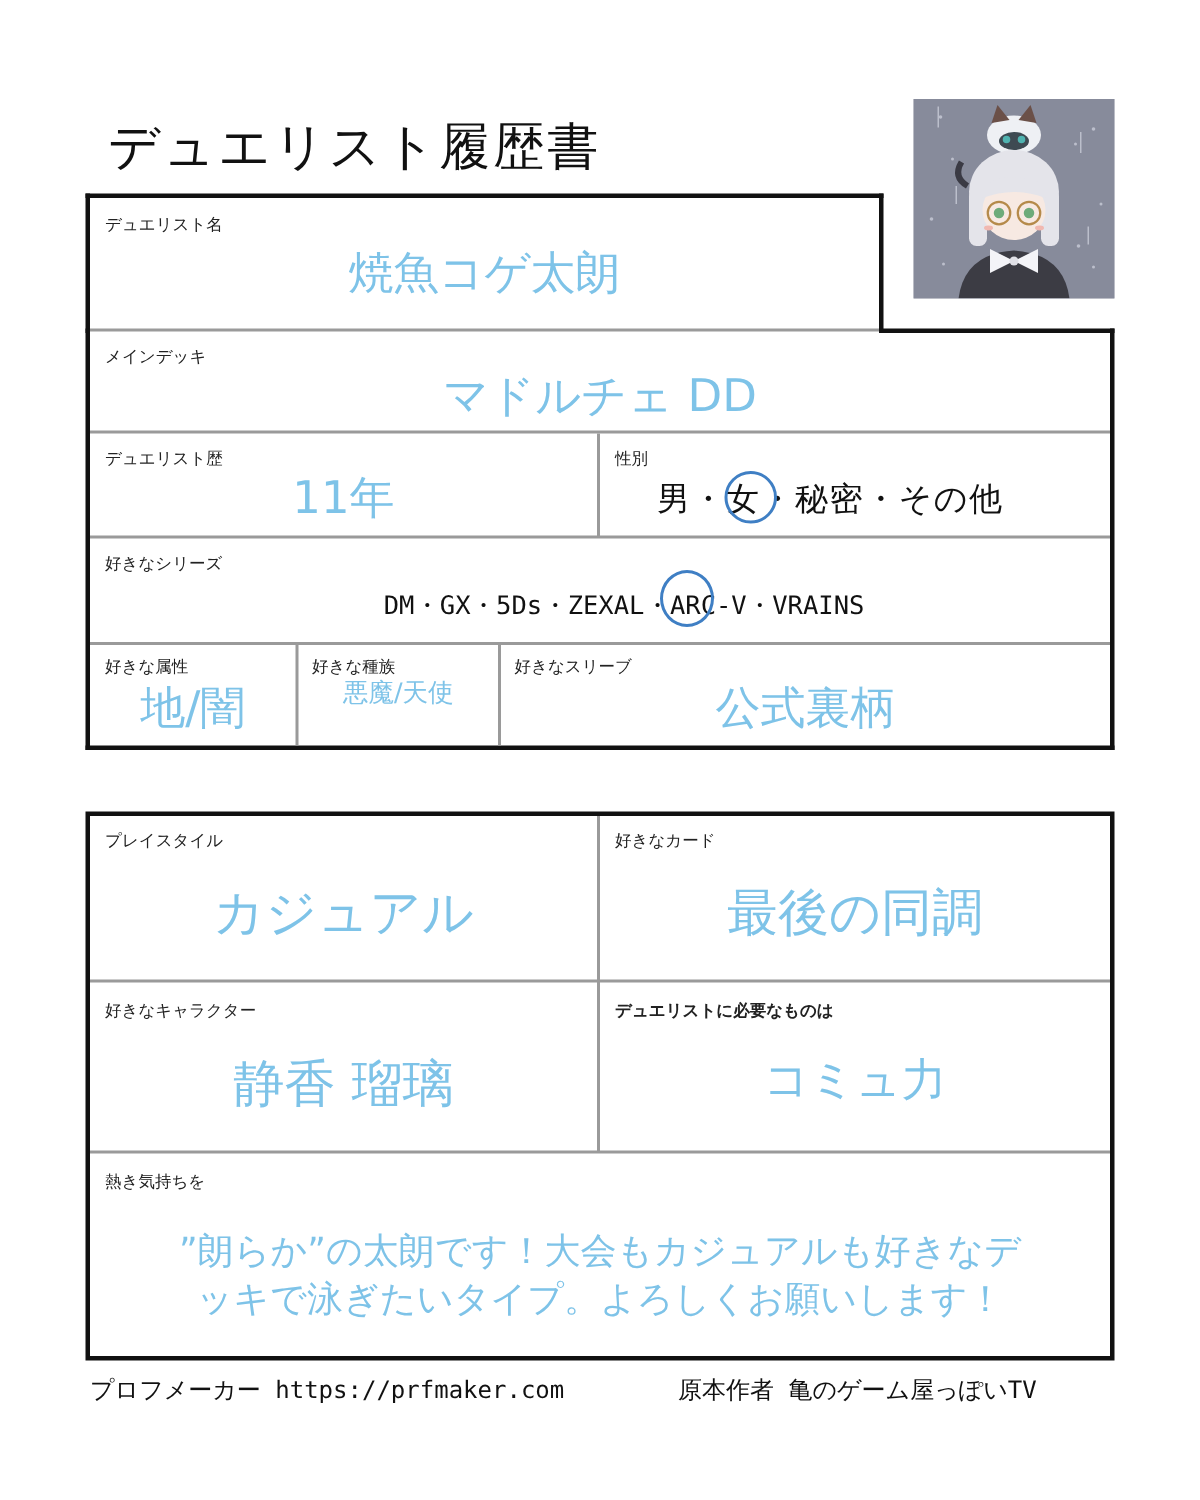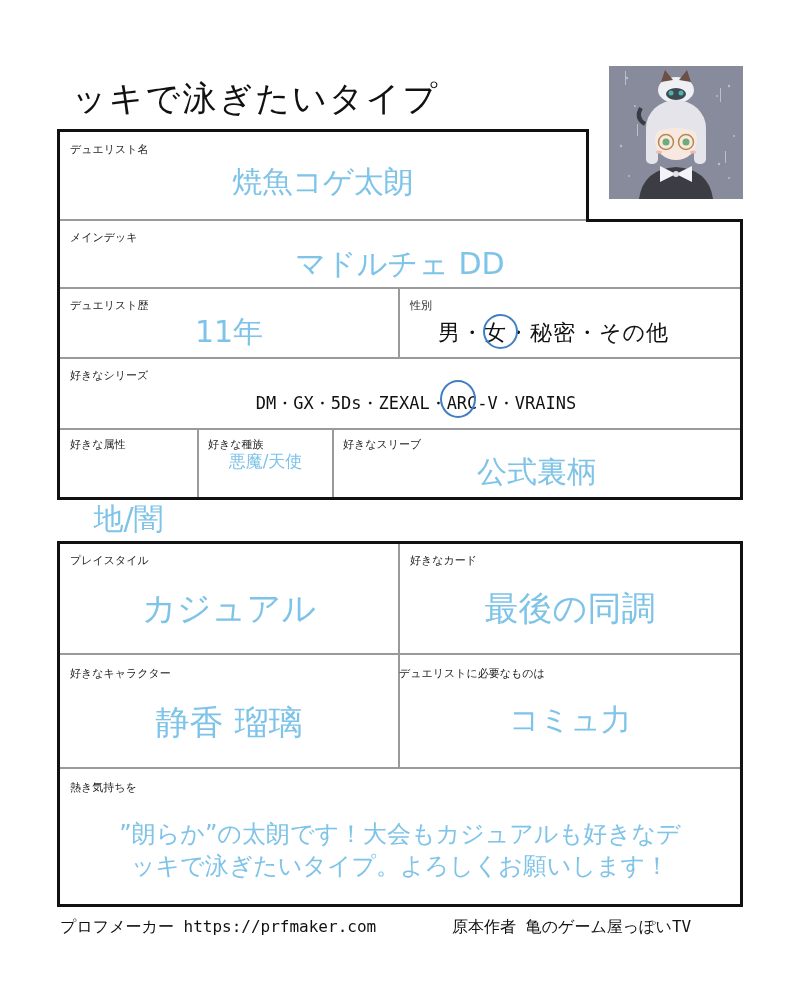--- a/index.html
+++ b/index.html
@@ -13,21 +13,21 @@
   .vline { position:absolute; width:2px; background:#9a9a9a; }
   .lbl { position:absolute; font-size:11px; color:#222; white-space:nowrap; }
   .val { position:absolute; color:#7ec3e8; text-align:center; white-space:nowrap; }
   .blk { position:absolute; color:#111; text-align:center; white-space:nowrap; }
   .circ { position:absolute; border:2px solid #3f7fc4; border-radius:50%; box-sizing:border-box; }
   .foot { position:absolute; font-size:16px; color:#111; white-space:nowrap; font-family:"DejaVu Sans Mono", monospace; }
 </style>
 </head>
 <body>
 
-<div class="abs title">ッキで泳ぎたいタイプ</div>
+<div class="abs title">デュエリスト履歴書</div>
 
 <div class="abs avatar">
   <svg width="134" height="133" viewBox="0 0 134 133">
     <rect width="134" height="133" fill="#878b9b"></rect>
     <g fill="#c9ccd8" opacity="0.8">
       <circle cx="18" cy="12" r="1.2"></circle>
         <circle cx="120" cy="20" r="1.2"></circle>
         <circle cx="108" cy="30" r="1"></circle>
       <circle cx="26" cy="40" r="1"></circle>
         <circle cx="12" cy="80" r="1.2"></circle>
@@ -99,39 +99,39 @@
 <div class="lbl" style="left:70px;top:368px;">好きなシリーズ</div>
 <div class="blk" style="left:60px;top:392px;width:680px;font-size:17px;font-family:'DejaVu Sans Mono', monospace;padding-left:16px;">
   <span>DM</span><span>・</span><span>GX</span><span>・</span><span>5Ds</span><span>・</span><span>ZEXAL</span><span>・</span><span>ARC-V</span><span>・</span><span>VRAINS</span>
 </div>
 <div class="circ" style="left:440px;top:380px;width:36px;height:38px;"></div>
 <div class="hline" style="left:60px;top:428px;width:680px;"></div>
 
 <div class="vline" style="left:197px;top:430px;height:67px;"></div>
 <div class="vline" style="left:332px;top:430px;height:67px;"></div>
 <div class="lbl" style="left:70px;top:437px;">好きな属性</div>
-<div class="val" style="left:60px;top:452px;width:137px;font-size:30px;margin-top:47px;">地/闇</div>
+<div class="val" style="left:60px;top:452px;width:137px;font-size:30px;">地/闇</div>
 <div class="lbl" style="left:208px;top:437px;">好きな種族</div>
 <div class="val" style="left:199px;top:450px;width:133px;font-size:17px;">悪魔/天使</div>
 <div class="lbl" style="left:343px;top:437px;">好きなスリーブ</div>
 <div class="val" style="left:334px;top:452px;width:406px;font-size:30px;">公式裏柄</div>
 
 <div class="abs frame" style="left:57px;top:541px;width:686px;height:366px;"></div>
 <div class="vline" style="left:398px;top:544px;height:224px;"></div>
 <div class="hline" style="left:60px;top:653px;width:680px;"></div>
 <div class="hline" style="left:60px;top:767px;width:680px;"></div>
 
 <div class="lbl" style="left:70px;top:553px;">プレイスタイル</div>
 <div class="val" style="left:60px;top:586px;width:338px;font-size:34px;">カジュアル</div>
 <div class="lbl" style="left:410px;top:553px;">好きなカード</div>
 <div class="val" style="left:400px;top:586px;width:340px;font-size:34px;">最後の同調</div>
 
 <div class="lbl" style="left:70px;top:666px;">好きなキャラクター</div>
 <div class="val" style="left:60px;top:700px;width:338px;font-size:34px;">静香 瑠璃</div>
-<div class="lbl" style="left:399px;top:666px;">デュエリストに必要なものは</div>
+<div class="lbl" style="left:410px;top:666px;font-weight:bold;">デュエリストに必要なものは</div>
 <div class="val" style="left:400px;top:700px;width:340px;font-size:30px;">コミュ力</div>
 
 <div class="lbl" style="left:70px;top:780px;">熱き気持ちを</div>
 <div class="val" style="left:60px;top:818px;width:680px;font-size:24px;line-height:32px;">”朗らか”の太朗です！大会もカジュアルも好きなデ</div>
 <div class="val" style="left:60px;top:850px;width:680px;font-size:24px;line-height:32px;">ッキで泳ぎたいタイプ。よろしくお願いします！</div>
 
 <div class="foot" style="left:60px;top:917px;">プロフメーカー https://prfmaker.com</div>
 <div class="foot" style="left:452px;top:917px;">原本作者 亀のゲーム屋っぽいTV</div>
 
 </body></html>

